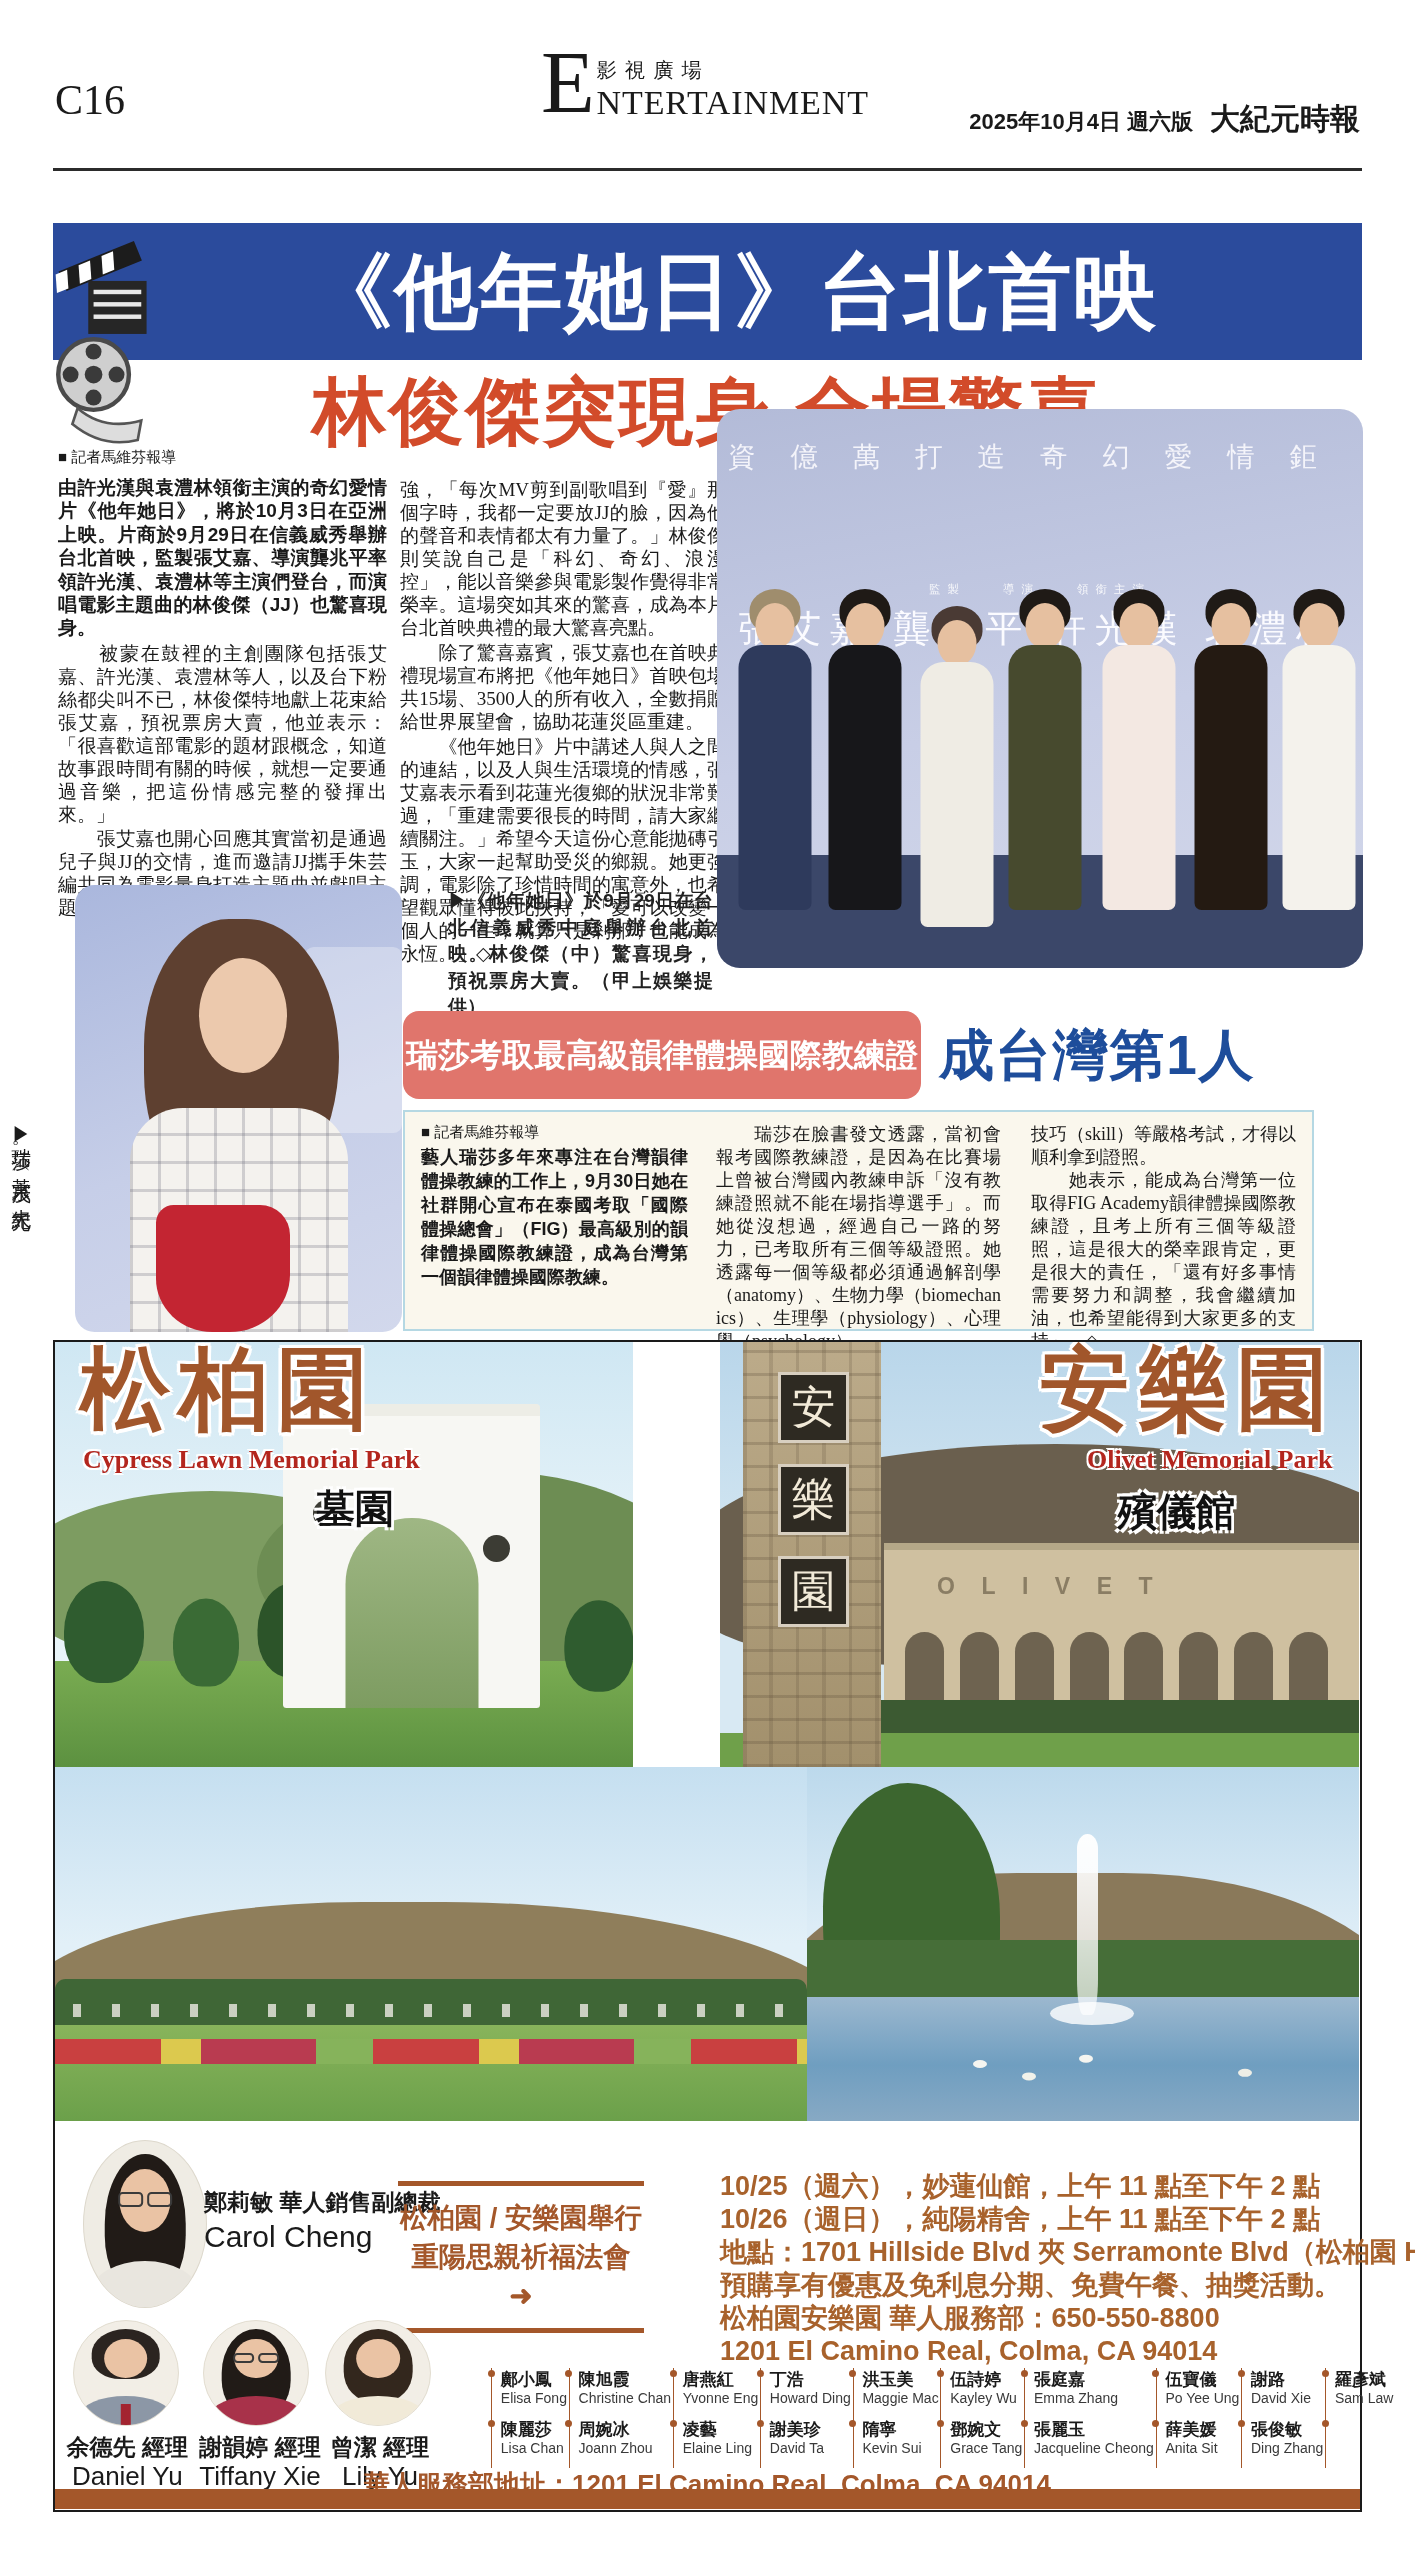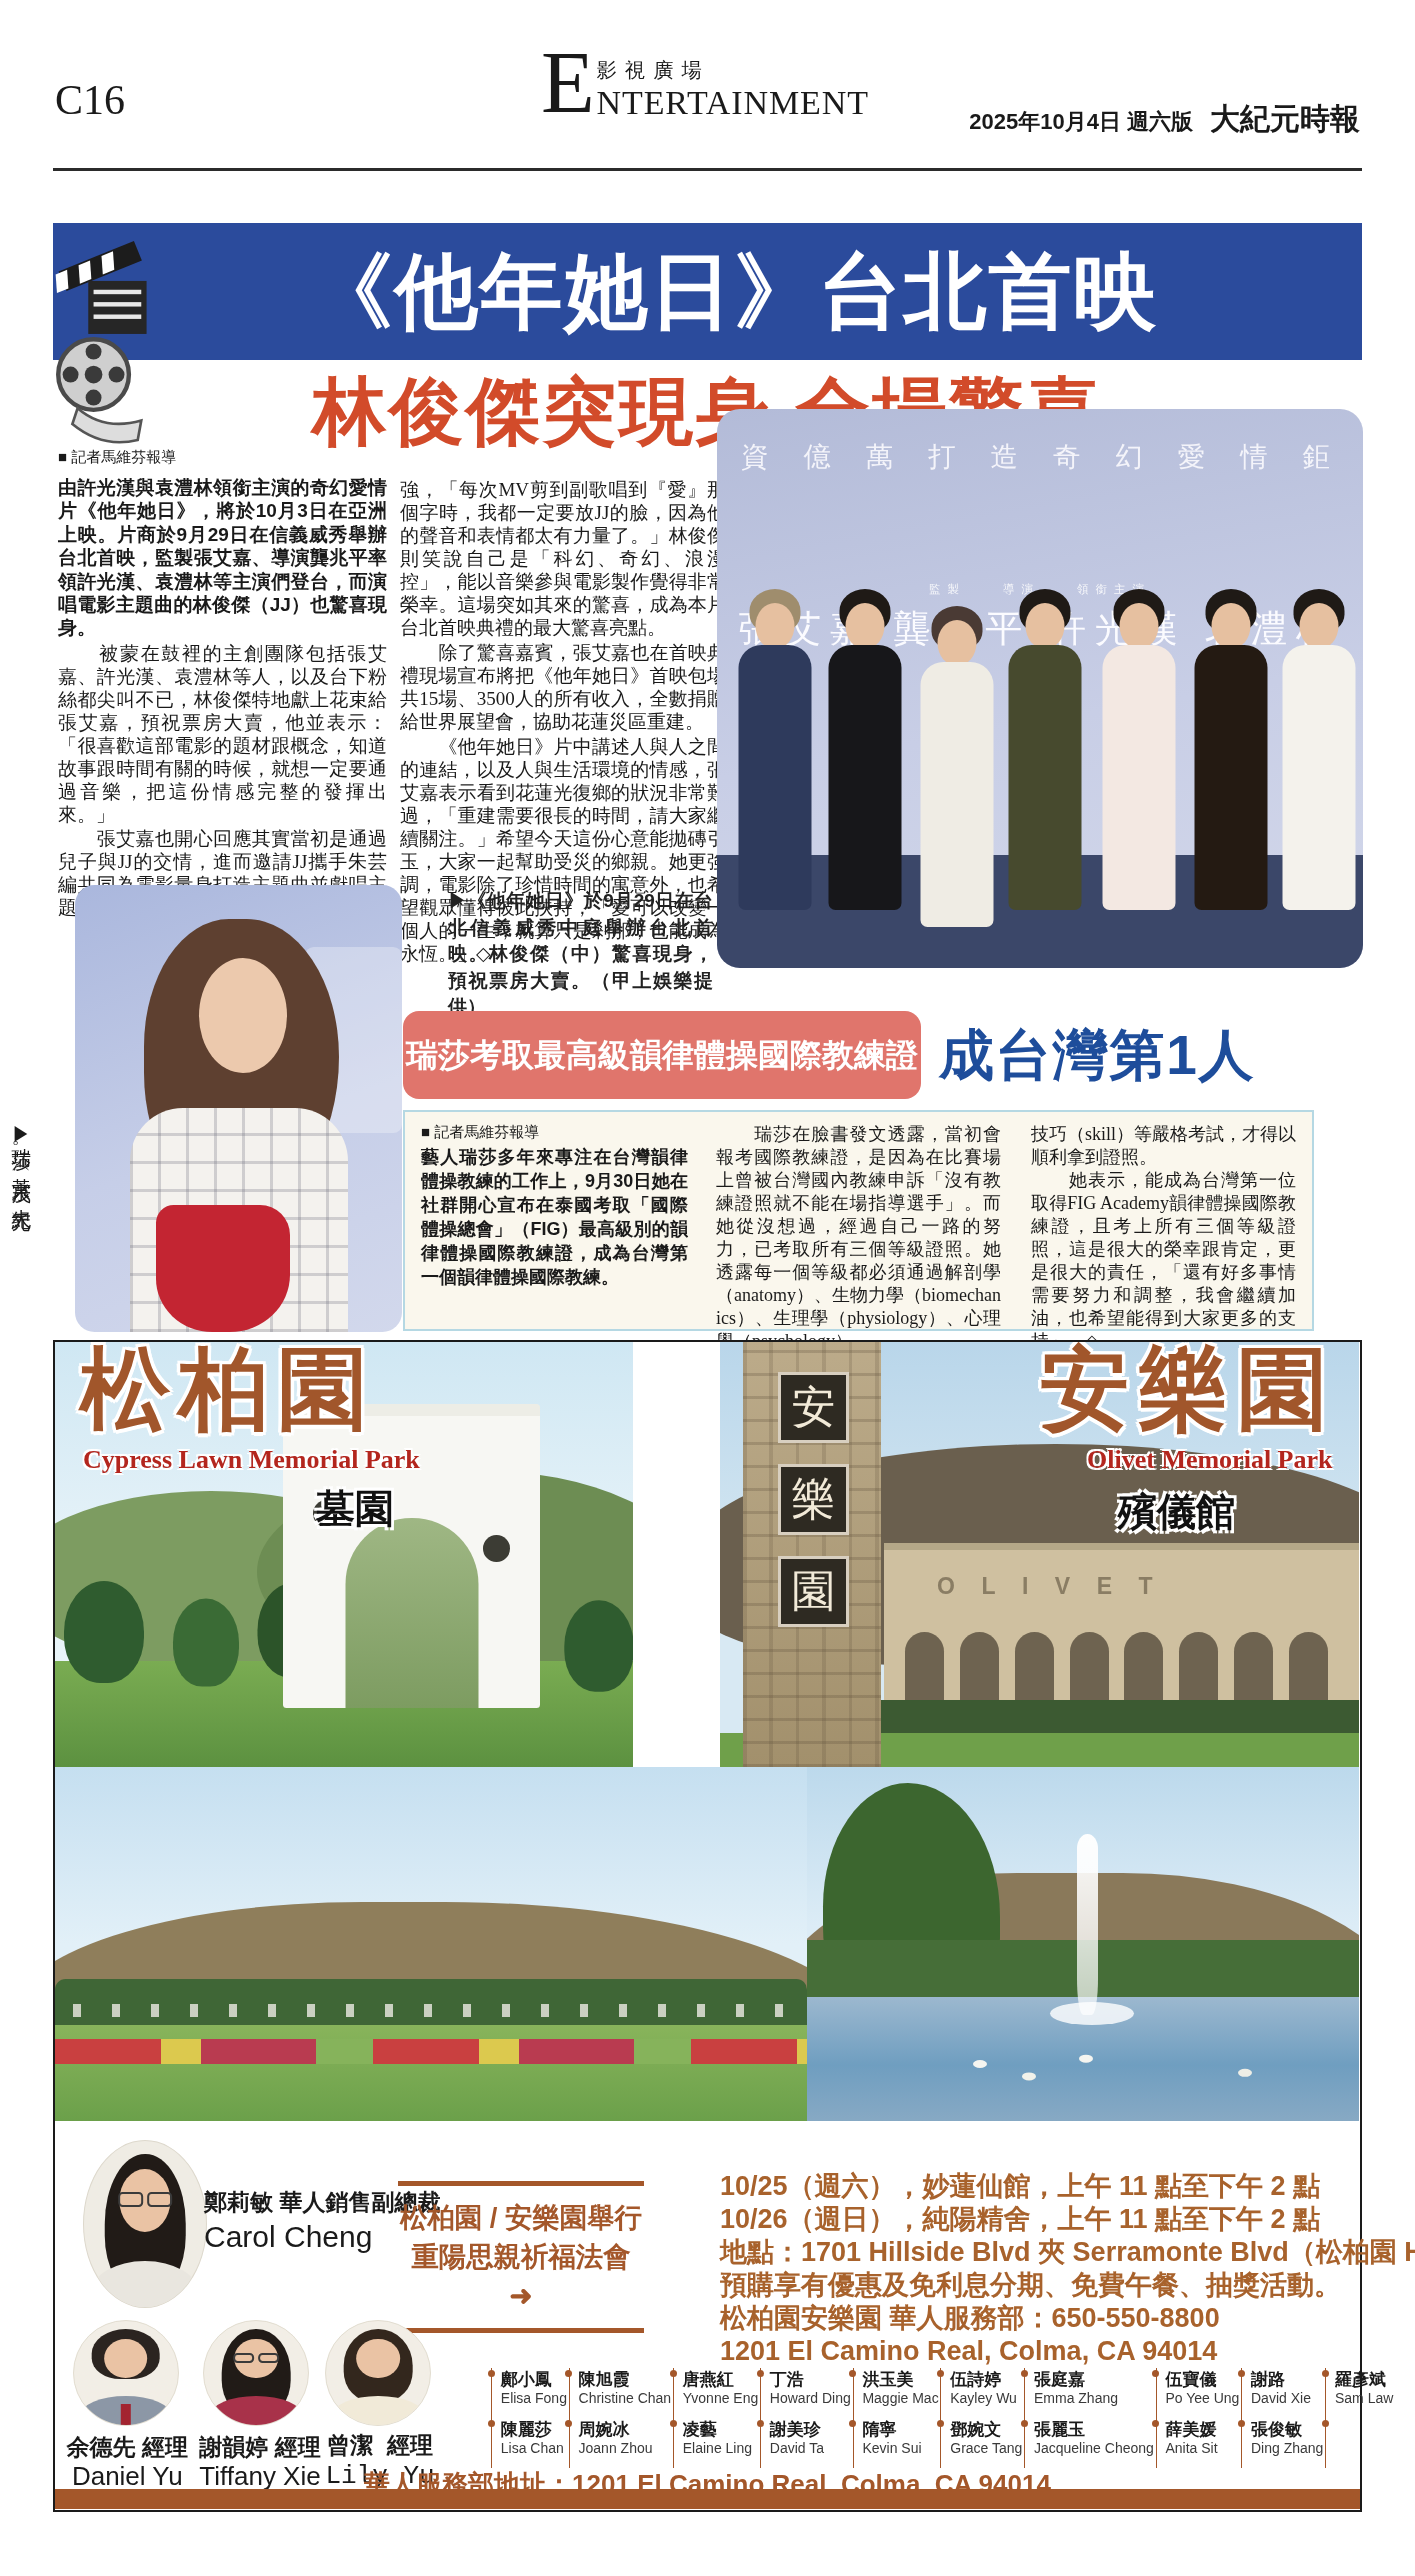--- a/index.html
+++ b/index.html
@@ -33,21 +33,21 @@
   .serif{font-family:"Liberation Serif","DejaVu Serif",serif;font-size:19px;line-height:23px;}
   .lead{font-weight:bold;font-size:19px;line-height:23.4px;}
   .byline{font-weight:normal;font-size:15px;margin-bottom:3.5px;}
   .a1c1{left:58px;top:476px;width:329px;}
   .a1c2{left:400px;top:478px;width:326px;}
   .a1c1top{left:58px;top:448px;width:329px;}
 
   .photo1{left:717px;top:409px;width:646px;height:559px;border-radius:23px;overflow:hidden;
     background:linear-gradient(170deg,#b3bbd8,#c8cee6 55%,#d3d8ea);}
   .p1-slogan{left:0;top:30px;width:100%;text-align:center;color:#f4f4fa;
-    font-family:"Liberation Serif",serif;font-size:27.4px;letter-spacing:35px;white-space:nowrap;padding-left:13px;}
+    font-family:"Liberation Serif",serif;font-size:27.4px;letter-spacing:35px;white-space:nowrap;}
   .p1-credits{left:0;top:173px;width:100%;text-align:center;color:rgba(255,255,255,.85);
     font-size:11.5px;letter-spacing:7px;}
   .p1-names{left:0;top:195px;width:100%;text-align:center;color:#fbfbff;
     font-family:"Liberation Serif",serif;font-size:37px;letter-spacing:8.8px;white-space:nowrap;}
   .p1-carpet{left:0;bottom:0;width:100%;height:113px;background:#3b4769;}
   .pp{bottom:58px;width:76px;height:341px;}
   .pp .hair{top:19.5px;left:50%;transform:translateX(-50%);width:51px;height:44px;border-radius:50% 50% 42% 42%;background:#1f1a16;}
   .pp .face{top:34px;left:50%;transform:translateX(-50%);width:39px;height:46px;border-radius:50%;background:#e6c0a0;}
   .pp .body{top:76px;left:50%;transform:translateX(-50%);width:73px;height:265px;border-radius:23px 23px 7px 7px;}
   .pp1{left:19.5px;}  .pp1 .hair{background:#9f8d6d;} .pp1 .body{background:#2e3a5c;}
@@ -163,21 +163,21 @@
   .details{left:665px;top:828px;width:639px;}
   .details div{font-size:27px;font-weight:bold;color:#a8622c;line-height:33px;white-space:nowrap;}
 
   .mgr{top:978px;width:104px;height:104px;border-radius:50%;overflow:hidden;background:#f2eee6;border:1.8px solid #e2ddd0;}
   .mg1{left:17.7px;} .mg2{left:148px;} .mg3{left:270px;}
   .mg1 .av-hair{height:48%;background:#2b2420;} .mg1 .av-body{background:#8c97a6;}
   .mg1 .tie{bottom:-2%;left:50%;transform:translateX(-50%);width:10%;height:22%;background:#a32430;}
   .mg2 .av-body{background:#a8324a;}
   .mg3 .av-hair{height:70%;background:#33271d;} .mg3 .av-body{background:#f1ead8;}
   .mgr-label{top:1090px;width:150px;text-align:center;}
-  .ml1{left:-2.7px;} .ml2{left:130px;} .ml3{left:250px;font-family:Liberation Mono, monospace;}
+  .ml1{left:-2.7px;} .ml2{left:130px;} .ml3{left:250px;}
   .mgr-cn{font-size:23px;font-weight:bold;line-height:30px;}
   .mgr-en{font-size:26px;line-height:28px;}
 
   .staff-grid{left:436px;top:1026px;width:863px;display:grid;grid-template-columns:repeat(10,1fr);grid-auto-rows:50px;}
   .staff-cell{position:relative;border-left:1.8px solid #a4572a;padding:0.9px 1.8px 0 8.8px;}
   .staff-cell::before{content:"";position:absolute;left:-4.4px;top:1.8px;width:7px;height:7px;border-radius:50%;background:#a4572a;}
   .st-cn{font-size:17px;font-weight:bold;line-height:21px;white-space:nowrap;}
   .st-en{font-size:14px;color:#3a3a3a;line-height:17.7px;white-space:nowrap;}
   .ad-footer{left:0;top:1125px;width:100%;text-align:center;font-size:26px;font-weight:bold;color:#a4572a;}
   .brown-bar{left:0;top:1147px;width:100%;height:19.5px;background:#a4572a;}

